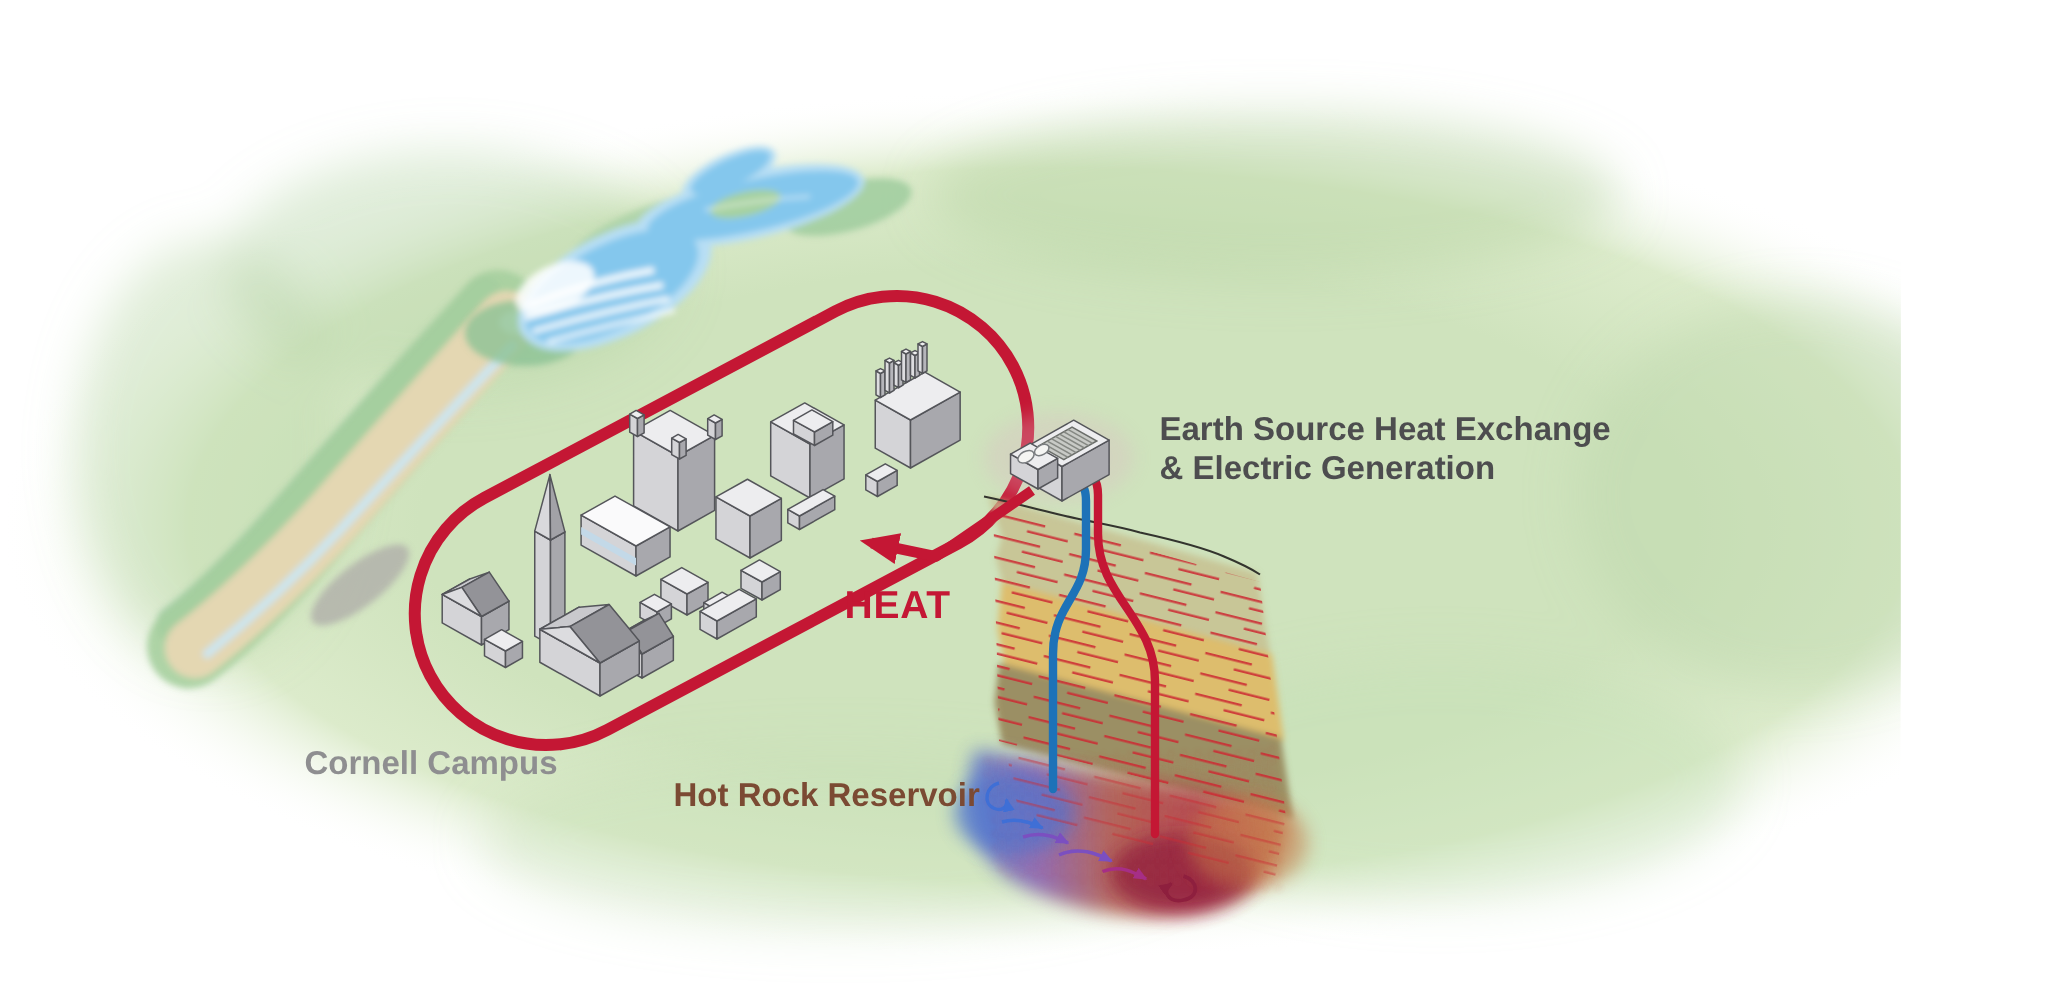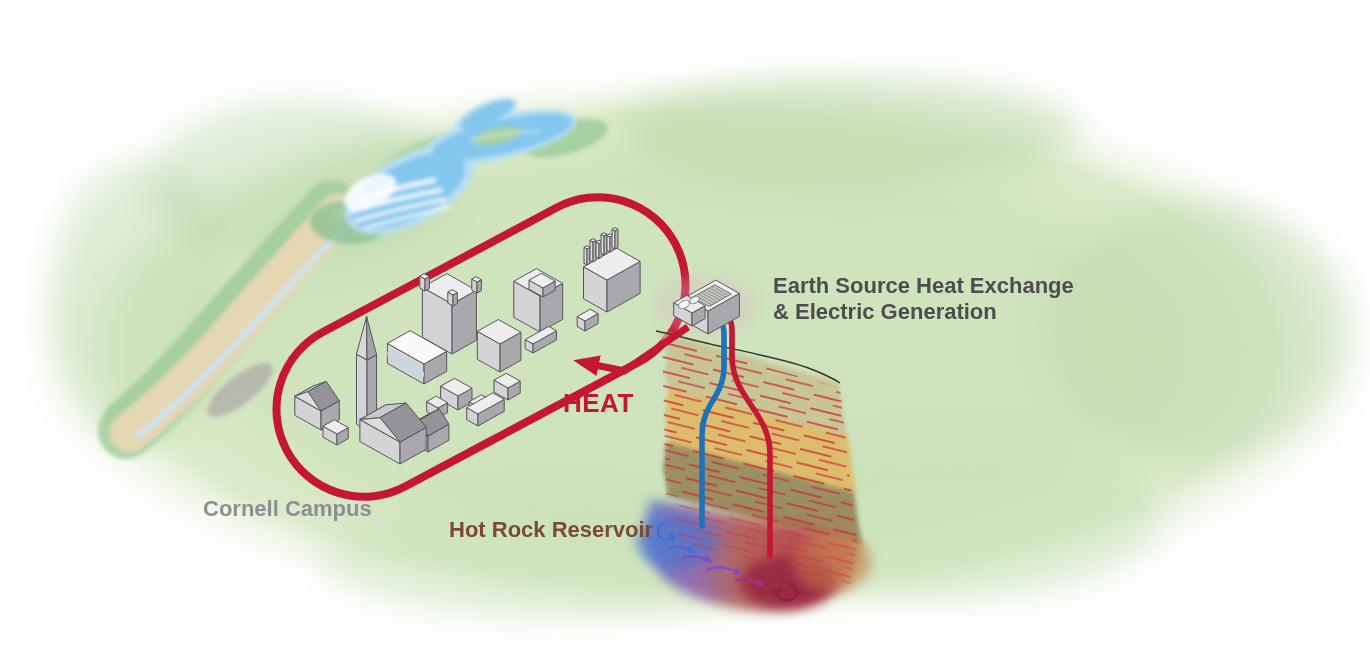--- a/index.html
+++ b/index.html
@@ -1,16 +1,16 @@
 <!DOCTYPE html>
 <html><head>
 <meta charset="utf-8">
 <style>
   html,body{margin:0;padding:0;background:#ffffff;}
-  .stage{position:relative;width:1370px;height:667px;overflow:hidden;background:#ffffff;
+  .stage{position:relative;width:1267px;height:667px;overflow:hidden;background:#ffffff;
          font-family:"Liberation Sans",sans-serif;}
   .stage svg{position:absolute;left:0;top:0;}
   text{font-family:"Liberation Sans",sans-serif;font-weight:bold;}
 </style>
 </head>
 <body>
 
 <div class="stage">
 <svg width="1370" height="667" viewBox="0 0 1370 667">
   <defs>

